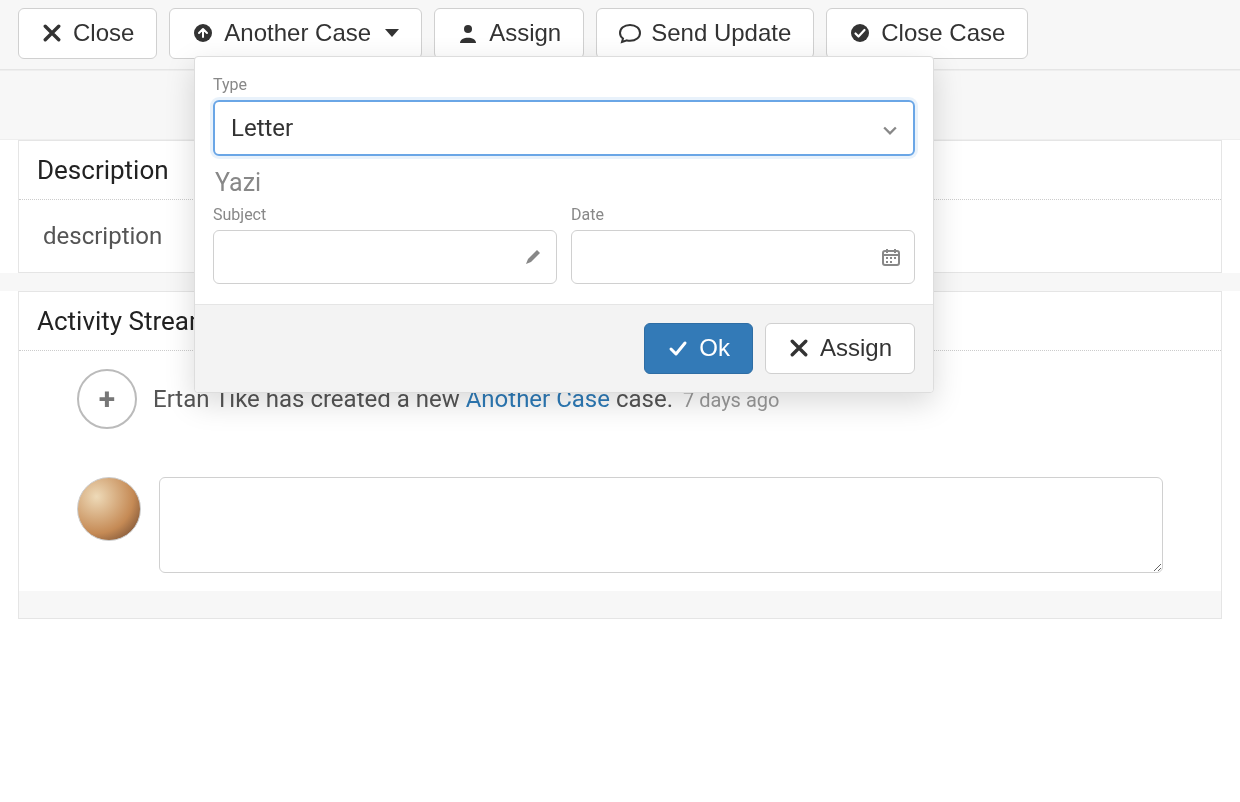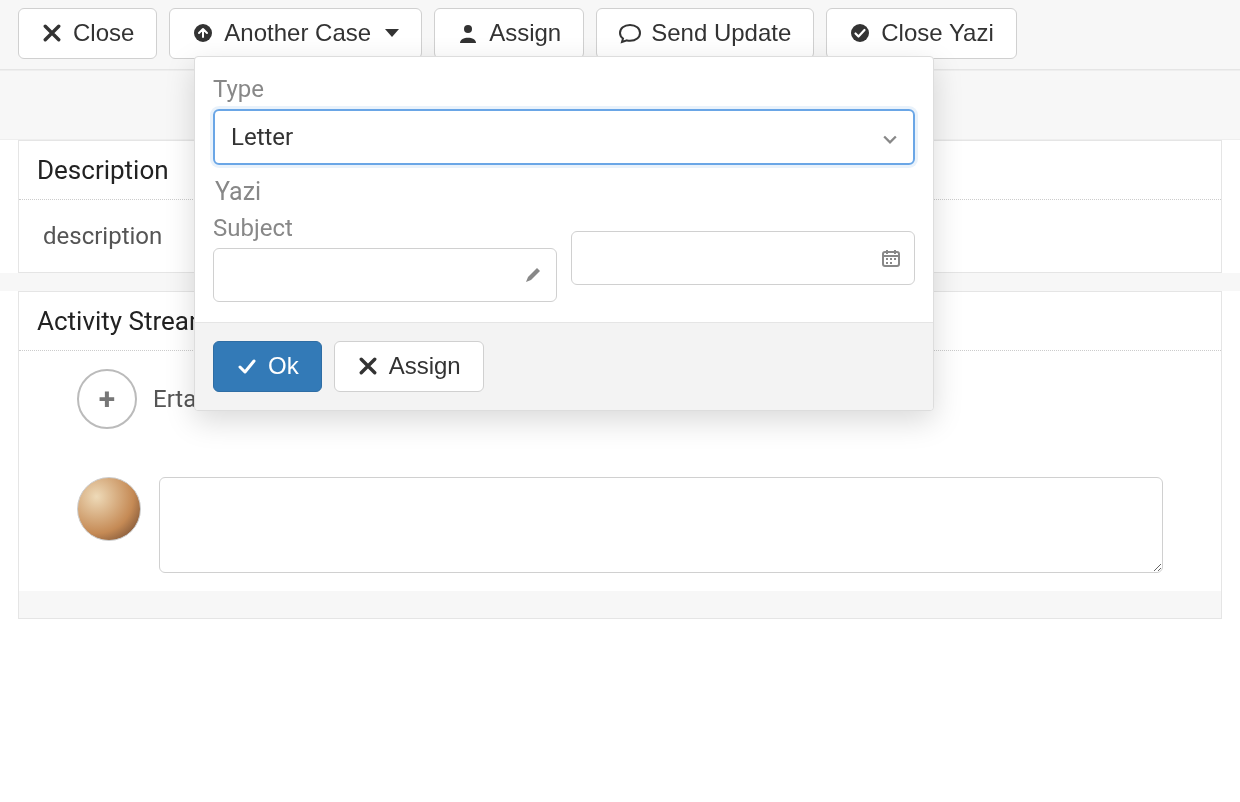--- a/index.html
+++ b/index.html
@@ -126,21 +126,21 @@
     border: 1px solid #ddd;
     box-shadow: 0 10px 30px rgba(0,0,0,0.15);
     border-radius: 4px;
     z-index: 100;
   }
   .popover-body {
     padding: 18px 18px 20px;
   }
   .field-label {
     color: #888;
-    font-size: 24px;
+    font-size: 16px;
     margin-bottom: 6px;
   }
   .select {
     width: 100%;
     border: 2px solid #6aa6e6;
     border-radius: 6px;
     padding: 12px 16px;
     font-size: 24px;
     display:flex;
     justify-content: space-between;
@@ -169,20 +169,21 @@
     position:absolute;
     right: 14px; top: 50%; transform: translateY(-50%);
     color:#888; width:20px; height:20px;
     display:flex; align-items:center; justify-content:center;
   }
   .popover-footer {
     background:#f3f3f3;
     border-top:1px solid #e5e5e5;
     padding: 18px 18px;
     display:flex;
+    justify-content:flex-end;
     gap: 12px;
     border-radius: 0 0 4px 4px;
   }
   .btn-primary {
     background:#337ab7;
     border: 1px solid #2e6da4;
     color:#fff;
   }
 </style>
 </head>
@@ -228,21 +229,21 @@
     <span>Send Update</span>
   </button>
 
   <button class="btn">
     <span class="icon">
       <svg viewBox="0 0 20 20" width="20" height="20">
           <circle cx="10" cy="10" r="9" fill="#333"></circle>
           <path d="M5.5 10.5 L8.5 13.5 L14.5 7" stroke="#fff" stroke-width="2.2" fill="none" stroke-linecap="round" stroke-linejoin="round"></path>
         </svg>
     </span>
-    <span>Close Yazi</span>
+    <span>Close Case</span>
   </button>
 </div>
 
 <div class="page">
   <div class="grayband"></div>
 
   <div class="panel">
     <div class="panel-header">Description</div>
     <div class="panel-body">description</div>
   </div>
@@ -287,20 +288,21 @@
         <div class="input-wrap">
           <input class="input" style="">
           <span class="input-icon">
             <svg viewBox="0 0 20 20" width="20" height="20">
                 <path d="M3 17 L5 12 L14 3 L17 6 L8 15 Z" fill="#888"></path>
               </svg>
           </span>
         </div>
       </div>
       <div class="col">
+        <div class="field-label">Date</div>
         <div class="input-wrap">
           <input class="input" style="">
           <span class="input-icon">
             <svg viewBox="0 0 20 20" width="20" height="20">
                 <rect x="2" y="4" width="16" height="14" rx="2" fill="none" stroke="#888" stroke-width="2"></rect>
                 <line x1="2" y1="8" x2="18" y2="8" stroke="#888" stroke-width="2"></line>
                 <line x1="6" y1="2" x2="6" y2="6" stroke="#888" stroke-width="2"></line>
                 <line x1="14" y1="2" x2="14" y2="6" stroke="#888" stroke-width="2"></line>
                 <rect x="5" y="10" width="2" height="2" fill="#888"></rect>
                 <rect x="9" y="10" width="2" height="2" fill="#888"></rect>

